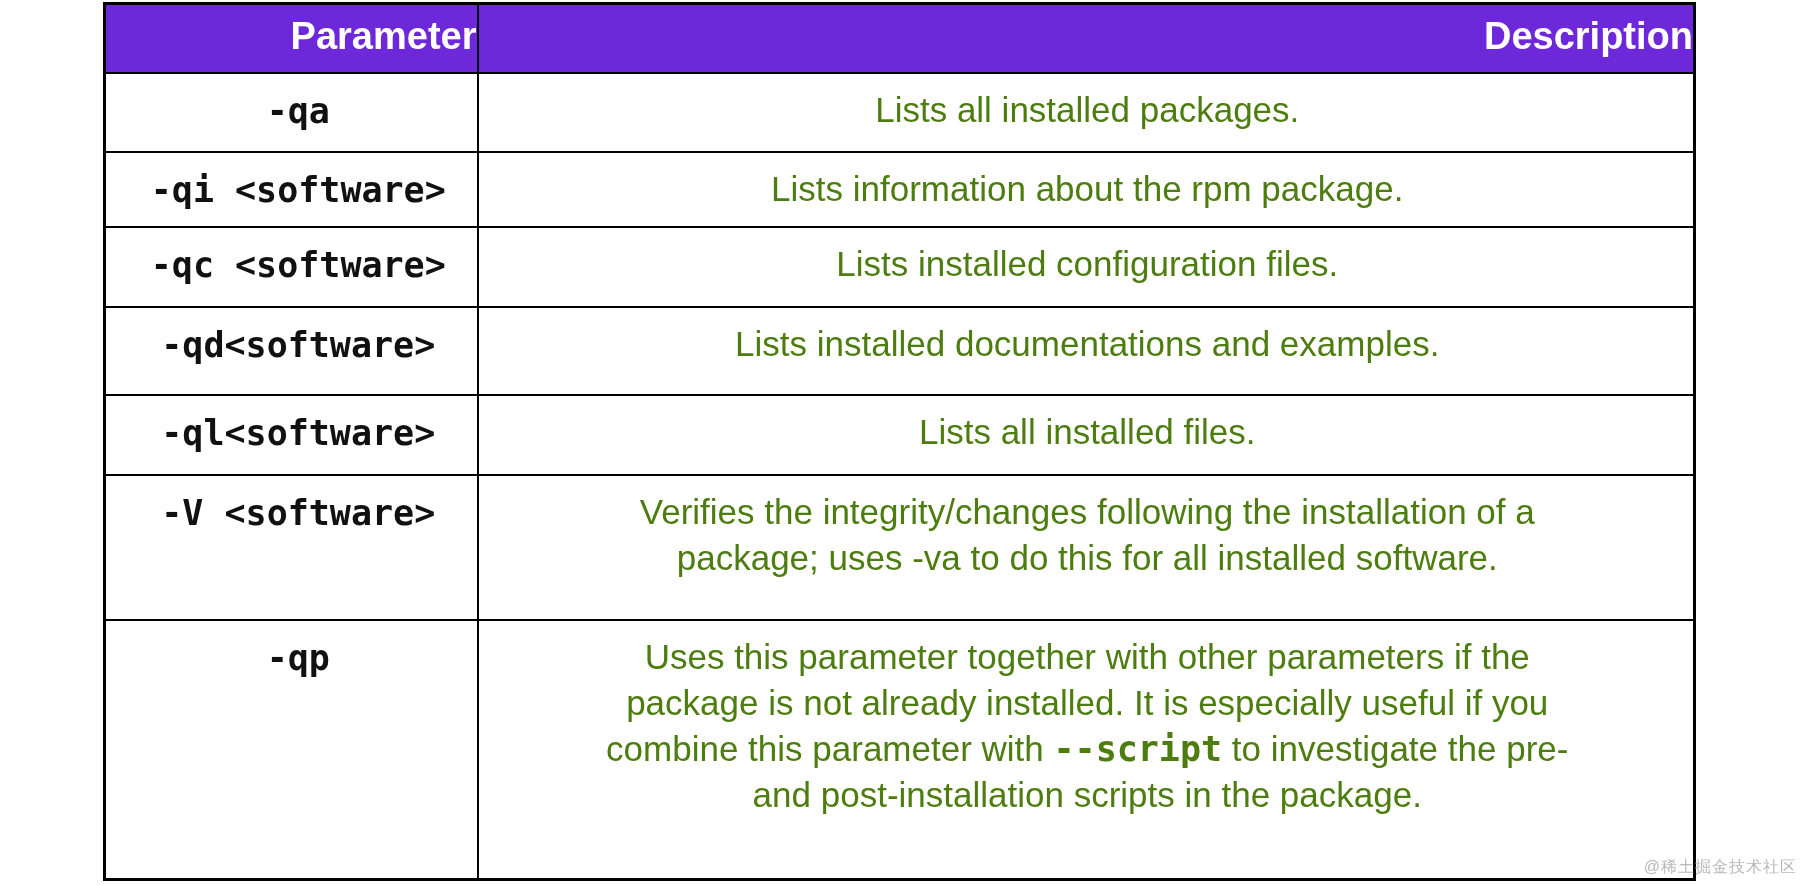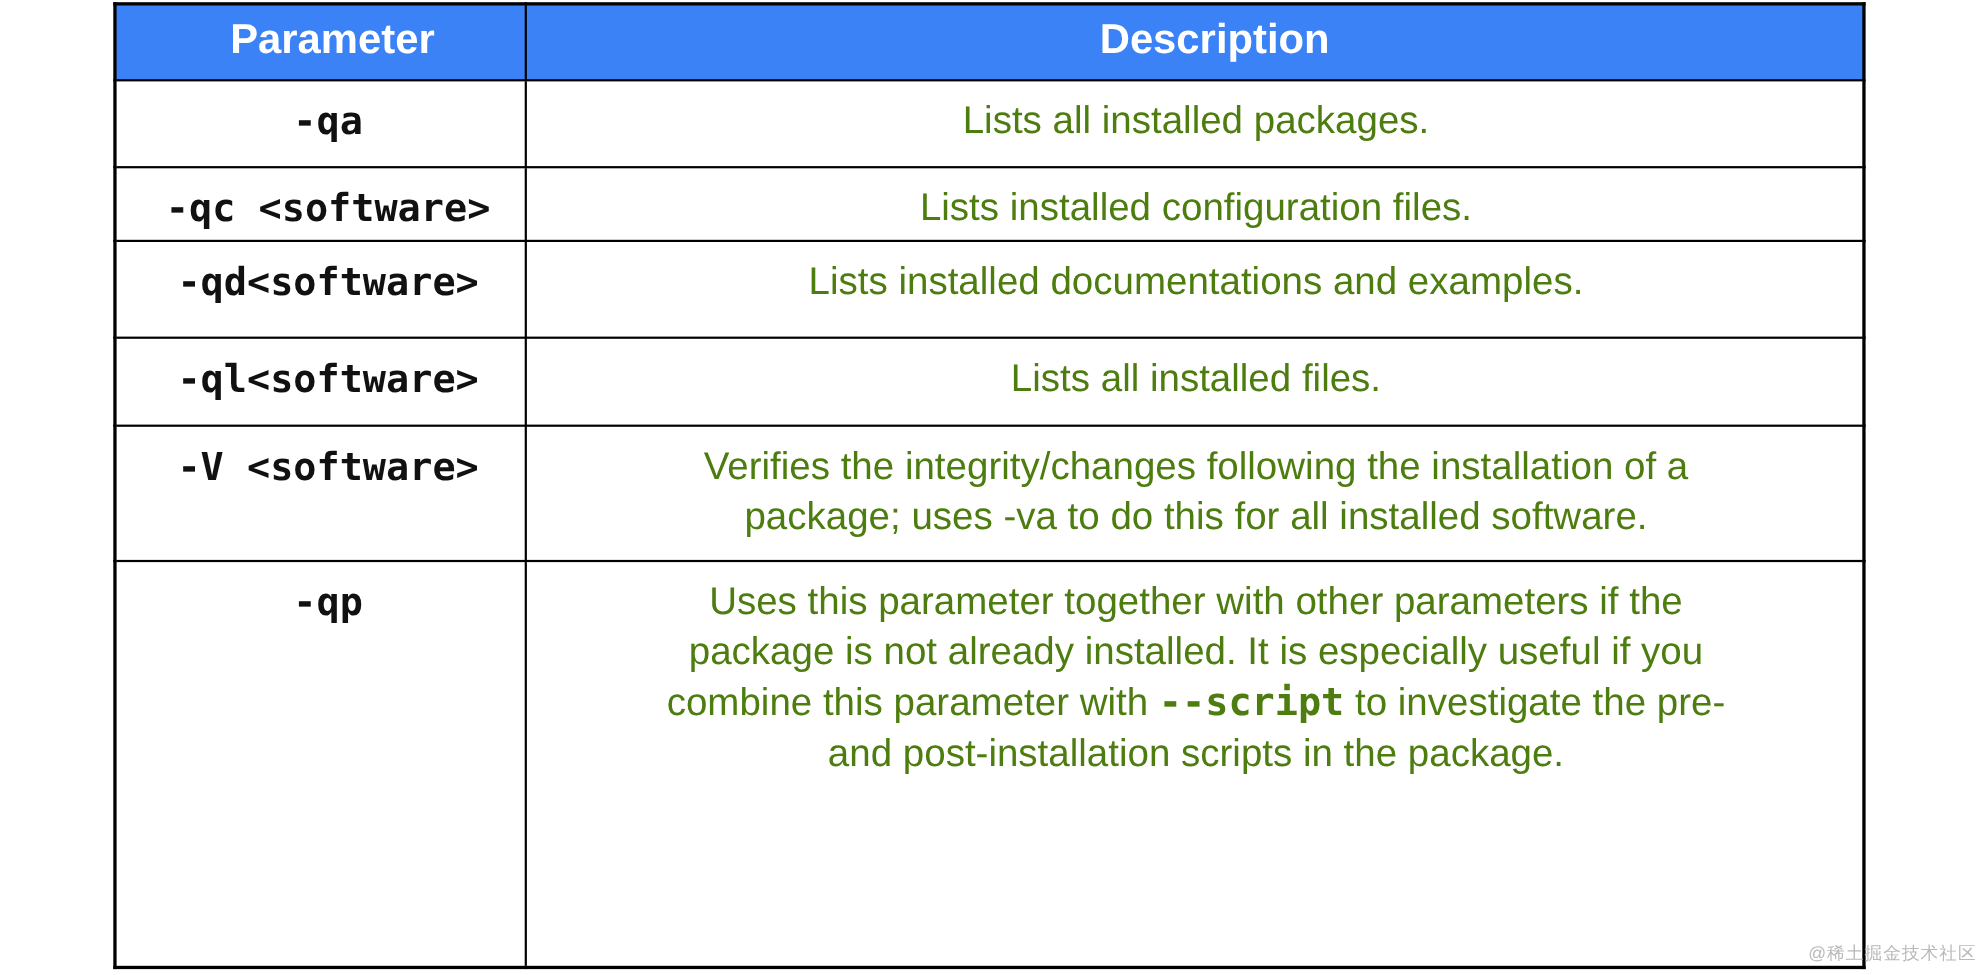--- a/index.html
+++ b/index.html
@@ -18,25 +18,25 @@
     table-layout: fixed;
     border: 3px solid #000;
   }
   .param-table th, .param-table td {
     border: 2px solid #000;
     box-sizing: border-box;
     text-align: center;
   }
   .param-table col.c1 { width: 373px; }
   .param-table th {
-    background: #3b82f6;
+    background: #6d28d9;
     color: #ffffff;
     font-size: 38px;
     font-weight: bold;
-    text-align: center;
+    text-align: right;
     vertical-align: middle;
     padding: 0 0 4px 22px;
   }
   .param-table th.hdr-desc { padding-left: 37px; }
   td.param-cell {
     font-family: "DejaVu Sans Mono", monospace;
     font-weight: bold;
     font-size: 35px;
     color: #111;
     vertical-align: top;
@@ -75,33 +75,37 @@
     </colgroup>
   <tbody>
       <tr style="height:69px">
     <th>Parameter</th>
     <th class="hdr-desc">Description</th>
   </tr>
   <tr style="height:79px">
     <td class="param-cell">-qa</td>
     <td class="desc-cell">Lists all installed packages.</td>
   </tr>
-  <tr style="height:67px">
+  <tr style="height:75px">
+    <td class="param-cell">-qi &lt;software&gt;</td>
+    <td class="desc-cell">Lists information about the rpm package.</td>
+  </tr>
+  <tr style="height:80px">
     <td class="param-cell">-qc &lt;software&gt;</td>
     <td class="desc-cell">Lists installed configuration files.</td>
   </tr>
   <tr style="height:88px">
     <td class="param-cell">-qd&lt;software&gt;</td>
     <td class="desc-cell">Lists installed documentations and examples.</td>
   </tr>
   <tr style="height:80px">
     <td class="param-cell">-ql&lt;software&gt;</td>
     <td class="desc-cell">Lists all installed files.</td>
   </tr>
-  <tr style="height:123px">
+  <tr style="height:145px">
     <td class="param-cell">-V &lt;software&gt;</td>
     <td class="desc-cell">Verifies the integrity/changes following the installation of a
 package; uses -va to do this for all installed software.</td>
   </tr>
   <tr>
     <td class="param-cell">-qp</td>
     <td class="desc-cell"><span>Uses this parameter together with other parameters if the
 package is not already installed. It is especially useful if you
 combine this parameter with </span><span class="inline-code">--script</span><span> to investigate the pre-
 and post-installation scripts in the package.</span></td>

